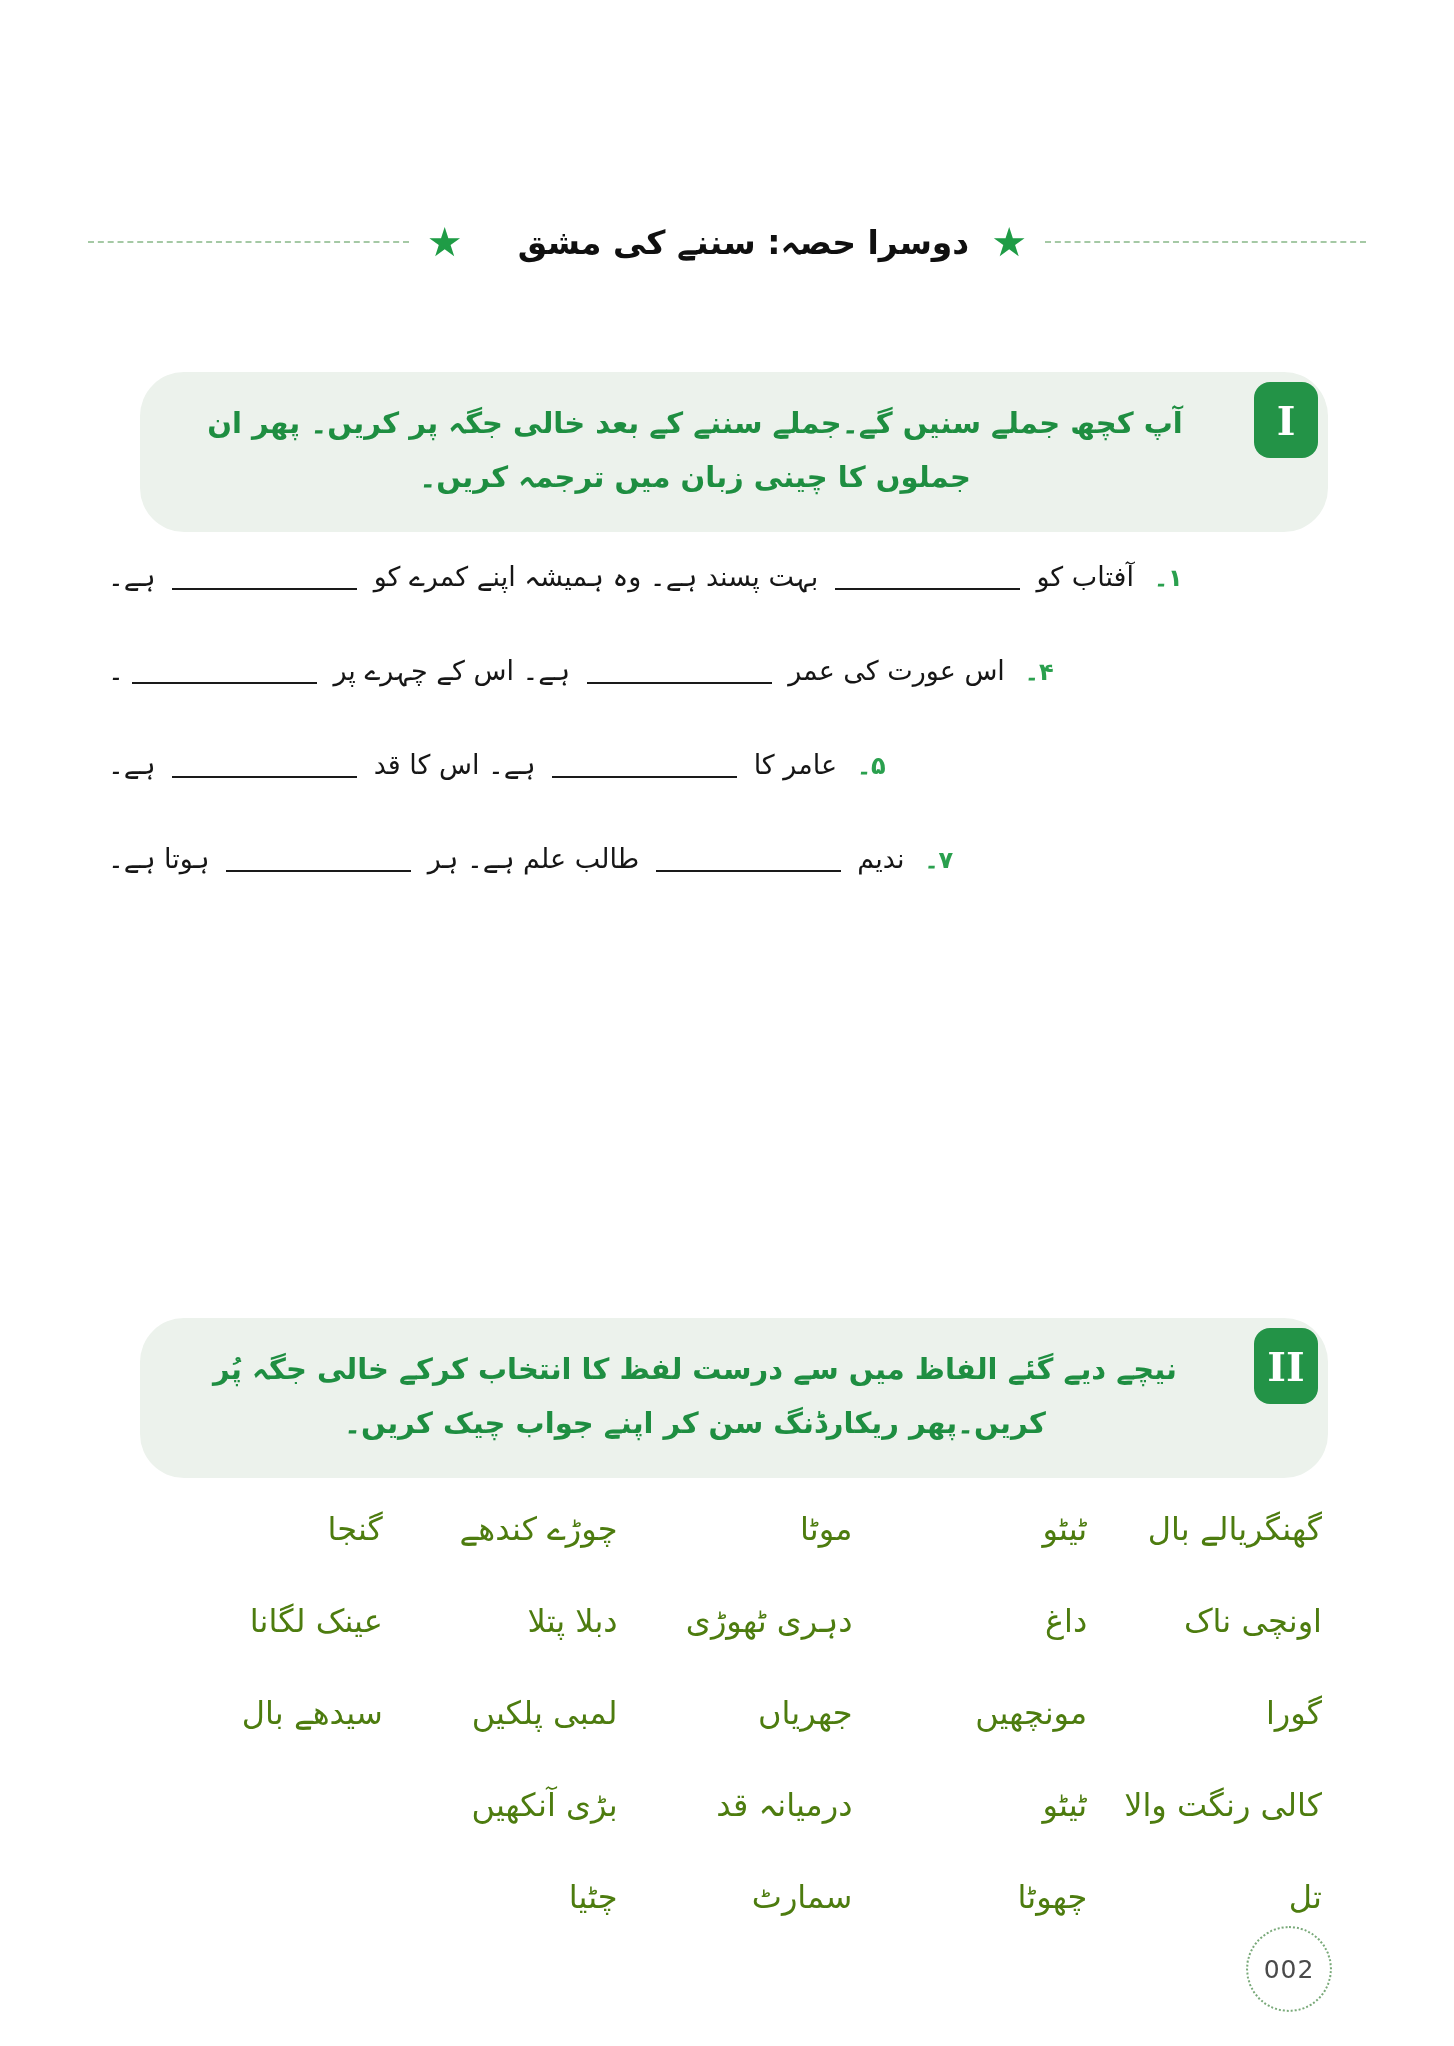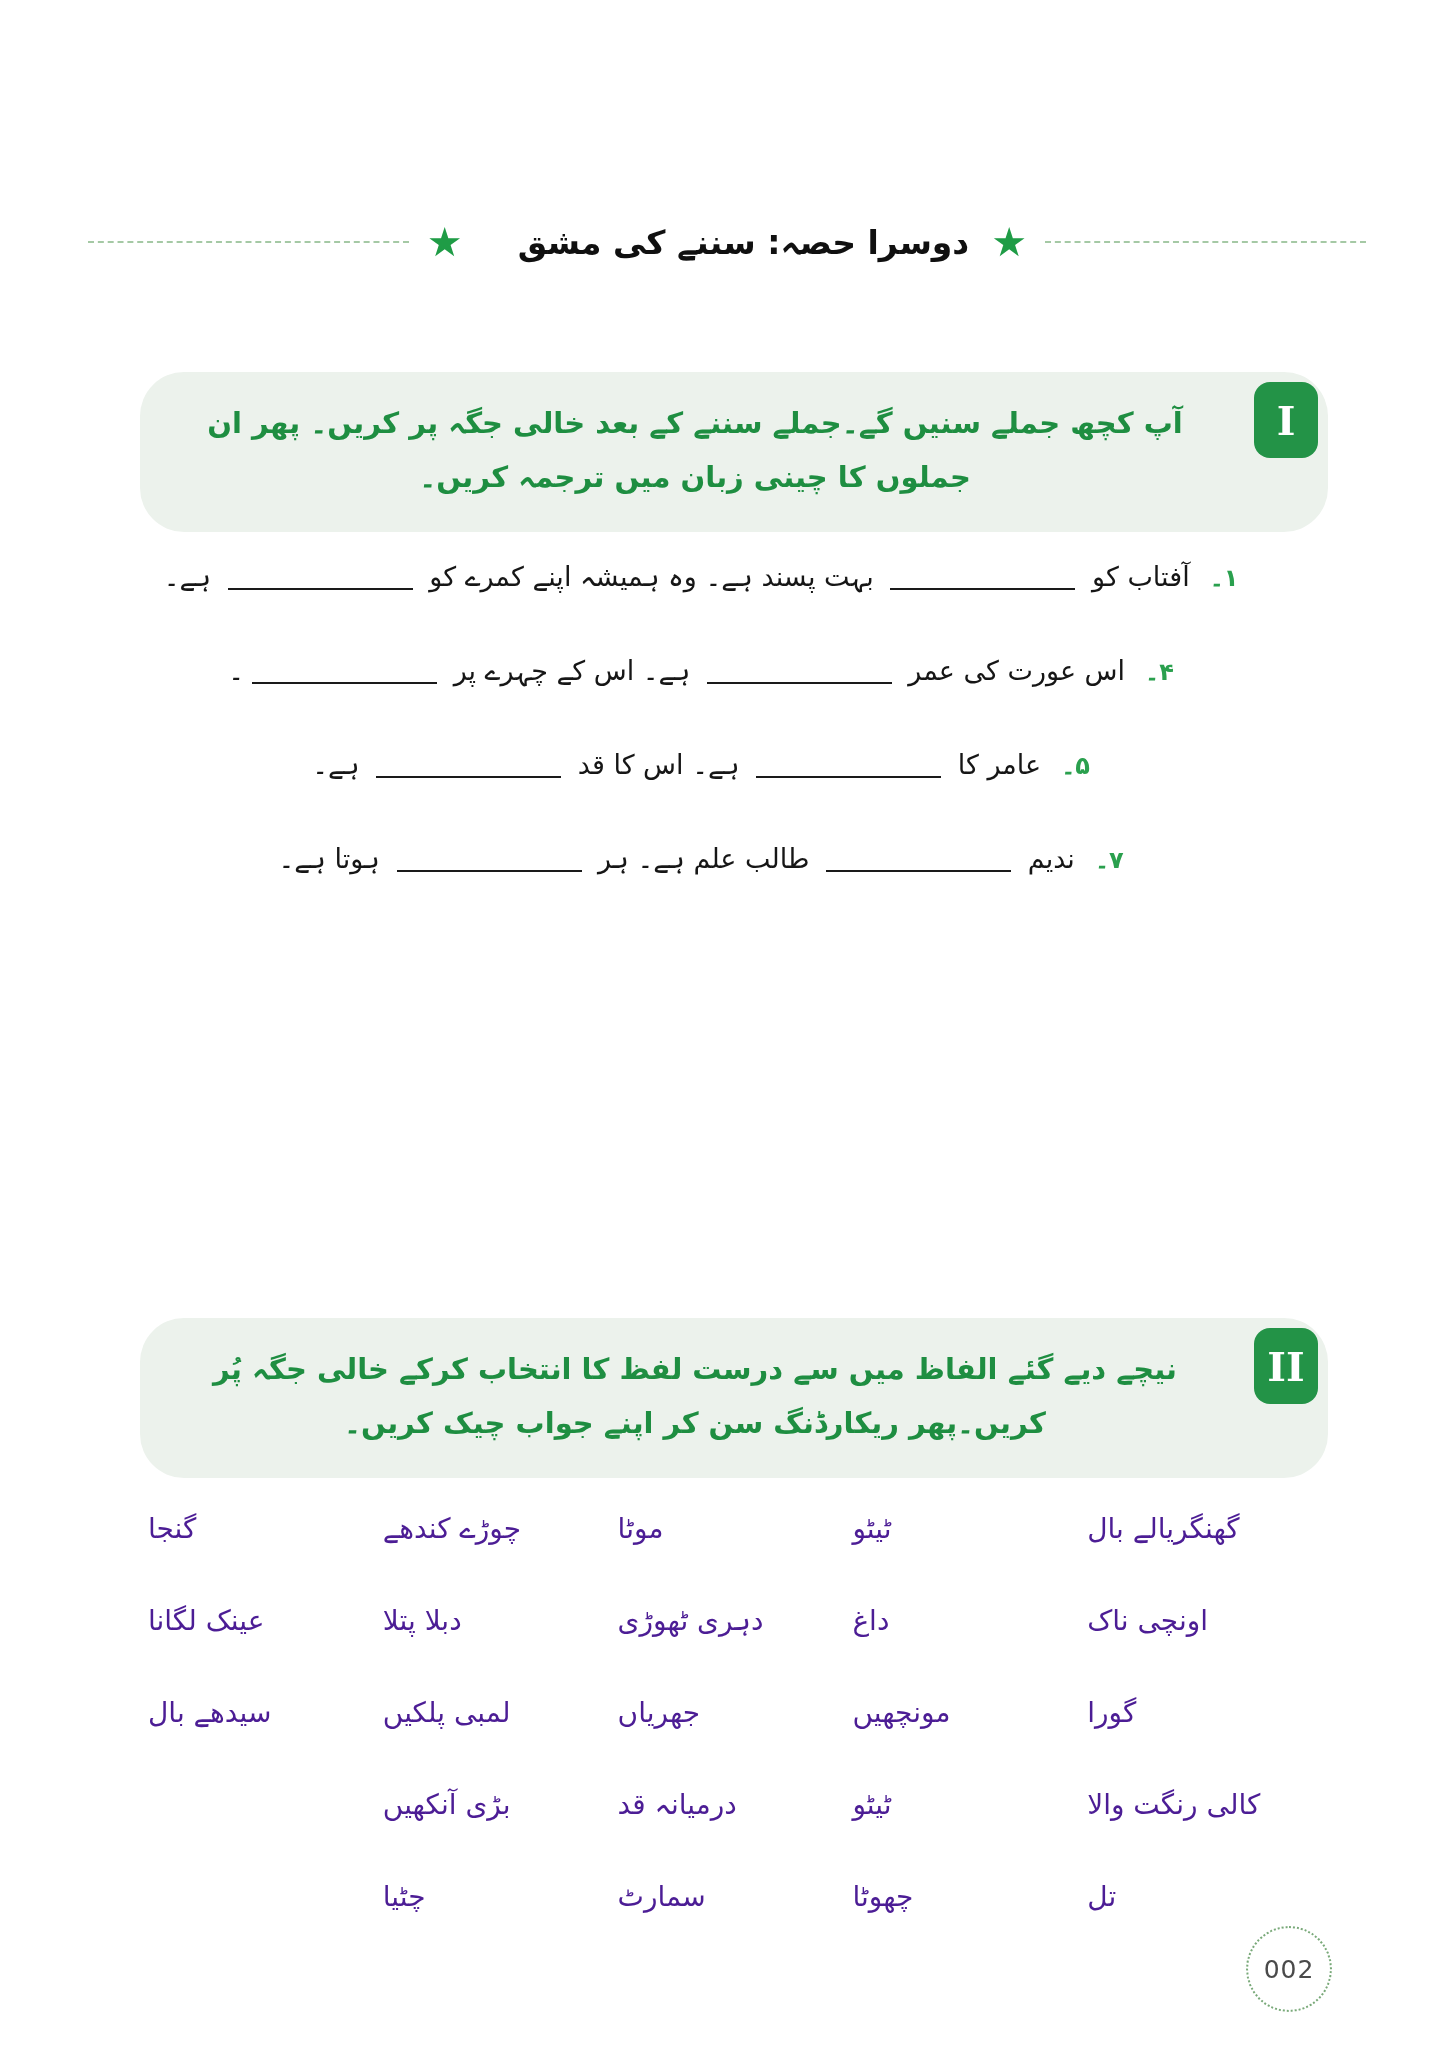--- a/index.html
+++ b/index.html
@@ -27,29 +27,29 @@
   .instr-box{position:absolute;left:140px;width:1188px;background:var(--box-bg);border-radius:44px;
              padding:24px 128px 28px 50px;direction:rtl;text-align:center;}
   .instr-box.first{top:372px;min-height:152px;}
   .instr-box.second{top:1318px;min-height:152px;}
   .instr-text{color:var(--instr-green);font-weight:700;font-size:29px;line-height:54px;text-align:center;}
   .numeral-badge{position:absolute;top:10px;right:10px;width:64px;height:76px;background:var(--badge-green);
                  border-radius:16px;display:flex;align-items:center;justify-content:center;
                  color:#ffffff;font-family:"DejaVu Serif", serif;font-size:40px;font-weight:700;}
 
   
-  .items{position:absolute;top:552px;right:160px;left:108px;direction:rtl;text-align:center;}
+  .items{position:absolute;top:552px;right:160px;left:108px;direction:rtl;text-align:left;}
   .item-row{font-size:27px;line-height:50px;margin-bottom:43px;color:var(--ink);}
   .item-num{color:var(--num-green);font-size:24px;font-weight:700;margin-left:20px;}
   .blank{display:inline-block;width:185px;height:30px;border-bottom:2px solid #1a1a1a;margin:0 8px -4px 8px;}
 
   
   .word-bank{position:absolute;top:1505px;left:148px;right:132px;display:grid;
              grid-template-columns:repeat(5,1fr);row-gap:44px;direction:rtl;}
-  .word-cell{font-size:28px;line-height:48px;text-align:left;color:#4c1d95;white-space:nowrap;}
+  .word-cell{font-size:32px;line-height:48px;text-align:right;color:#4d7c0f;white-space:nowrap;}
 
   
   .page-badge{position:absolute;top:1926px;right:122px;width:86px;height:86px;border:2px dotted var(--page-circle);
               border-radius:50%;display:flex;align-items:center;justify-content:center;
               color:#4a4a4a;font-size:25px;letter-spacing:1px;}
 </style>
 </head>
 <body>
 
 <div class="page">

